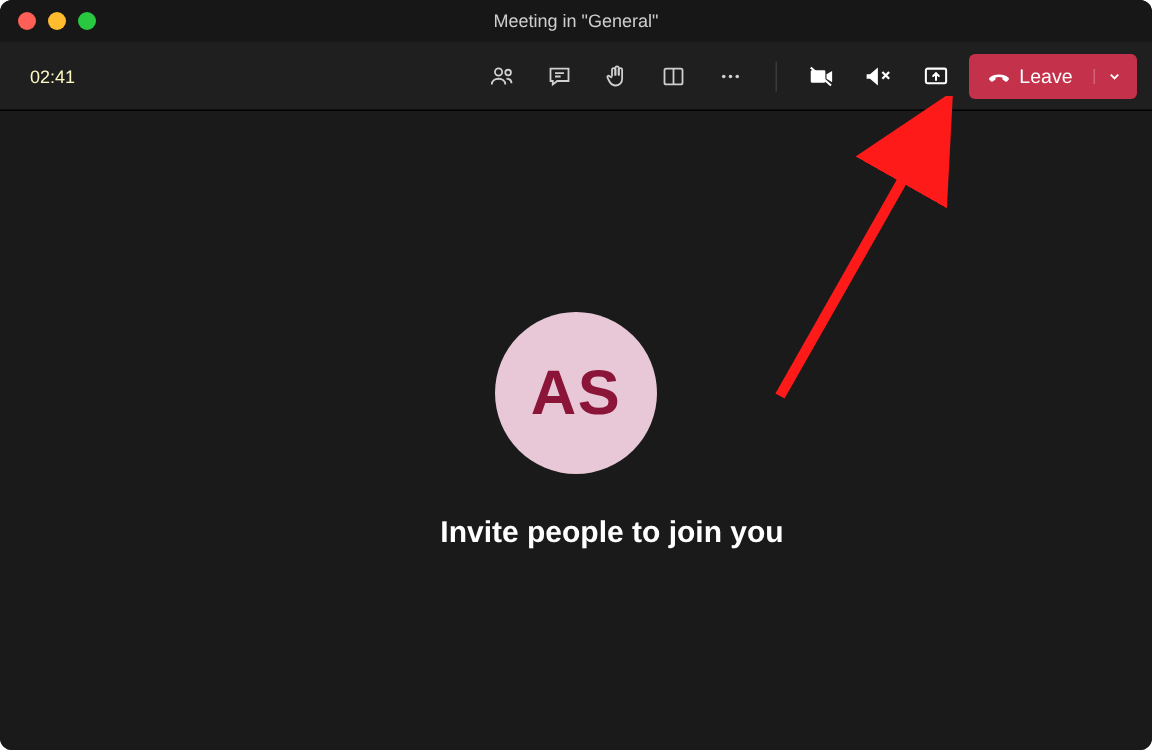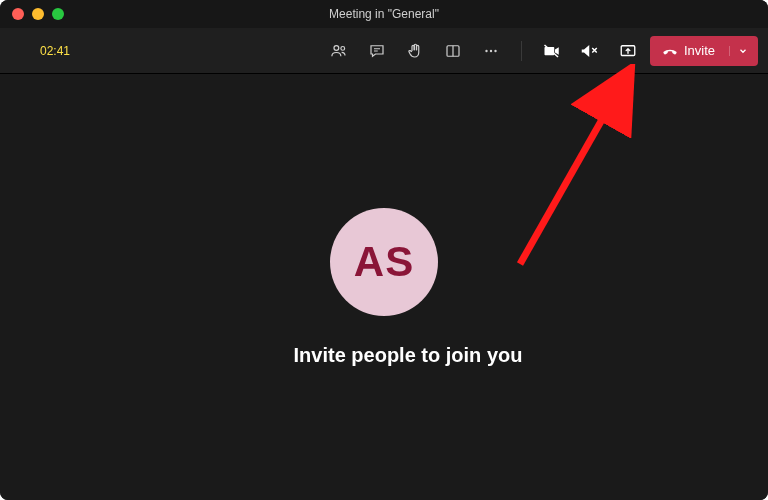--- a/index.html
+++ b/index.html
@@ -34,21 +34,21 @@
     }
     .toolbar {
       height: 46px;
       background: #1f1f1f;
       border-bottom: 1px solid #000;
       display: flex;
       align-items: center;
       padding: 0 10px 0 20px;
       color: #d0d0d0;
     }
-    .timer { font-size: 12px; color: #fde047; margin-left: 20px; }
+    .timer { font-size: 12px; color: #fef9c3; }
     .spacer { flex: 1; }
     .tb-icons { display: flex; align-items: center; gap: 14px; }
     .tb-icon {
       width: 24px; height: 24px;
       display: flex; align-items: center; justify-content: center;
       color: #d0d0d0;
       cursor: pointer;
     }
     .tb-icon svg { width: 18px; height: 18px; }
     .tb-icon-bright { color: #fff; }
@@ -182,21 +182,21 @@
         </svg>
       </div>
 
     </div>
 
     <div class="leave-btn">
       <div class="leave-main">
         <svg width="16" height="16" viewBox="0 0 24 24" fill="#fff">
           <path d="M12 10c-4 0-7 1.2-9.5 3.2-.6.5-.6 1.4-.1 2l1.4 1.6c.5.5 1.2.6 1.8.2l2.3-1.5c.4-.3.7-.8.7-1.3V13c1-.3 2.1-.5 3.4-.5s2.4.2 3.4.5v1.2c0 .5.3 1 .7 1.3l2.3 1.5c.6.4 1.3.3 1.8-.2l1.4-1.6c.5-.6.5-1.5-.1-2C19 11.2 16 10 12 10z"></path>
         </svg>
-        <span>Invite</span>
+        <span>Leave</span>
       </div>
       <div class="leave-chevron">
         <svg width="10" height="10" viewBox="0 0 24 24" fill="none" stroke="#fff" stroke-width="3">
           <path d="M6 9l6 6 6-6"></path>
         </svg>
       </div>
     </div>
 
   </div>
 

